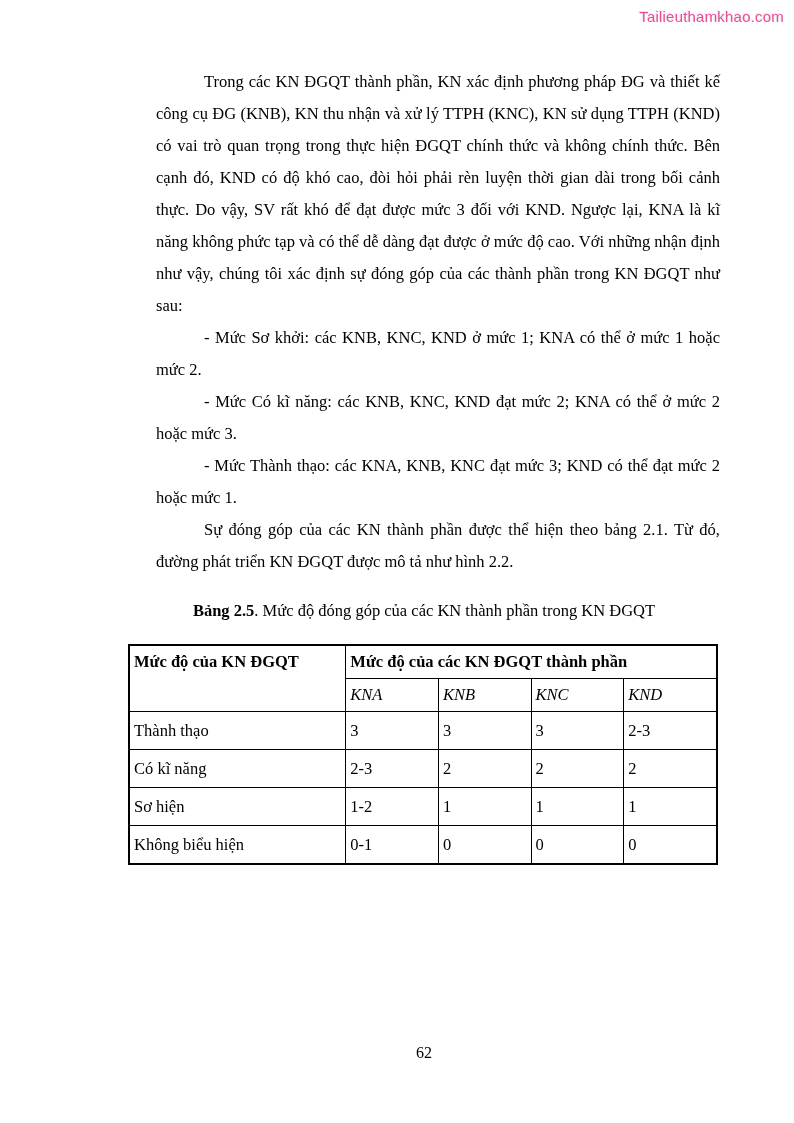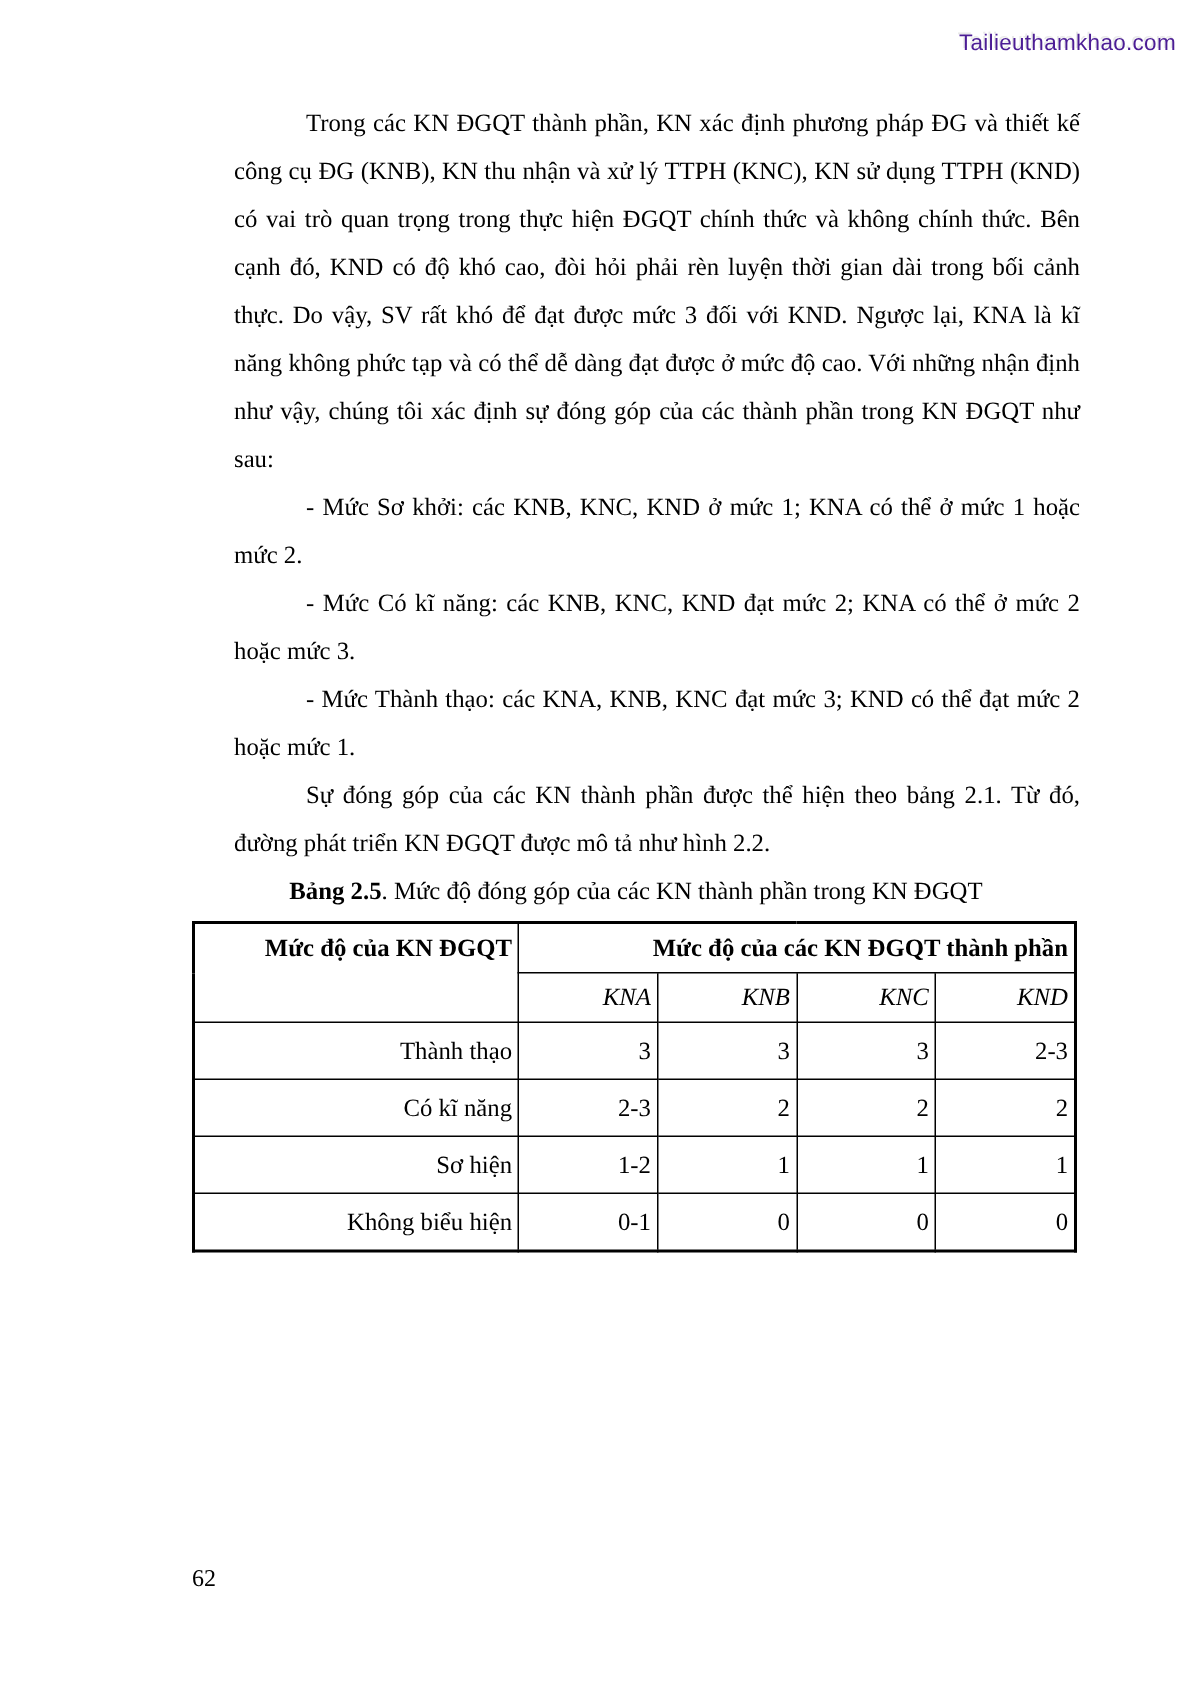--- a/index.html
+++ b/index.html
@@ -7,55 +7,55 @@
     position: relative;
     width: 794px;
     height: 1123px;
     background: #ffffff;
     font-family: "Liberation Serif", "DejaVu Serif", serif;
     color: #000000;
     overflow: hidden;
   }
   .watermark {
     position: absolute;
-    top: 20px;
+    top: 8px;
     right: 10px;
     font-family: "Liberation Sans", "DejaVu Sans", sans-serif;
     font-size: 15px;
-    color: #4c1d95;
+    color: #ec4899;
     text-shadow: 1px 1px 0 #ffffff, -1px -1px 0 #e9e9e9;
     letter-spacing: 0.2px;
   }
   .content {
     position: absolute;
     left: 128px;
     top: 66px;
     width: 592px;
     font-size: 16.5px;
     line-height: 32px;
     text-align: justify;
   }
   .para { margin: 0; }
   .para.indent { text-indent: 48px; margin-left: 28px; }
   .caption {
-    margin: 0;
+    margin: 17px;
     text-align: center;
     line-height: 32px;
   }
   .bold { font-weight: bold; }
   table.data-table {
     border-collapse: collapse;
     border: 2px solid #000000;
     width: 590px;
     margin-top: 4px;
     font-size: 16.5px;
   }
   table.data-table td {
     border: 1px solid #000000;
-    text-align: right;
+    text-align: left;
     padding: 0 4px;
   }
   td.corner-cell {
     width: 224px;
     font-weight: bold;
     vertical-align: top;
     padding-top: 3px;
   }
   td.group-cell {
     font-weight: bold;
@@ -70,20 +70,21 @@
   }
   td.label-cell, td.value-cell {
     height: 37px;
     vertical-align: middle;
   }
   .page-number {
     position: absolute;
     left: 128px;
     width: 592px;
     top: 1044px;
+    text-align: center;
     font-size: 16px;
   }
 </style>
 </head>
 <body>
 
 <div class="page">
 
   <div class="watermark">Tailieuthamkhao.com</div>
 

